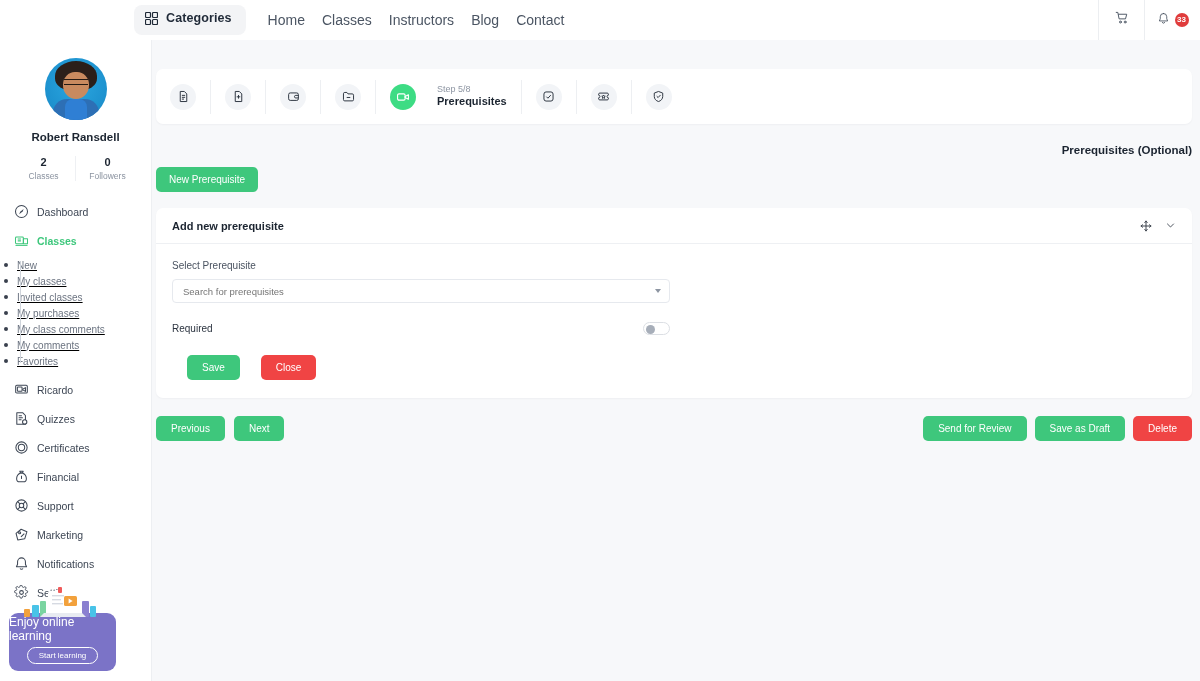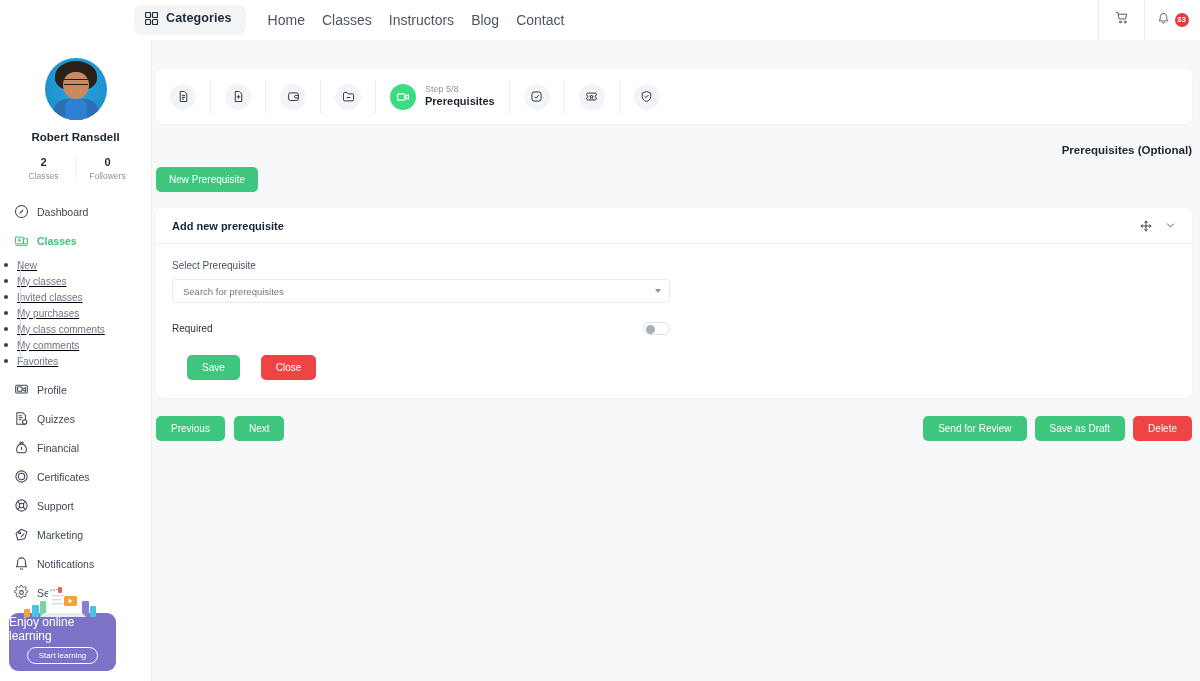--- a/index.html
+++ b/index.html
@@ -141,21 +141,21 @@
     position: absolute; top: 40px; left: 152px; width: 1048px; height: 641px;
     background: #f7f8fa; overflow: hidden;
   }
 
   .stepper {
     margin: 29px 0 0 0; background: #fff; border-radius: 7px;
     height: 55px; display: flex; align-items: center;
     box-shadow: 0 1px 2px rgba(18,24,40,.04);
   }
   .step {
-    display: flex; align-items: center; gap: 9px;
+    display: flex; align-items: center; gap: 21px;
     padding: 0 14px; height: 34px; cursor: pointer;
     border-right: 1px solid #edeff2;
   }
   .step:last-child { border-right: none; }
   .step-circle {
     width: 26px; height: 26px; border-radius: 50%;
     background: #f2f4f7; display: flex; align-items: center; justify-content: center;
     flex: 0 0 26px;
   }
   .step.current .step-circle { background: #3ddc84; }
@@ -362,53 +362,53 @@
     </div>
 
     <div class="menu-item">
       <span class="mi-icon">
         <svg width="15" height="15" viewBox="0 0 16 16" fill="none" stroke="#3d4654" stroke-width="1.1" stroke-linejoin="round">
           <rect x="1.8" y="3.4" width="12.4" height="8.4" rx="1.2"></rect>
           <rect x="3.6" y="5.4" width="5" height="4.4" rx=".7"></rect>
           <path d="M9.4 7.6l2.8-1.6v4l-2.8-1.6z"></path>
         </svg>
       </span>
-      <span>Profile</span>
+      <span>Ricardo</span>
     </div>
 
     <div class="menu-item">
       <span class="mi-icon">
         <svg width="15" height="15" viewBox="0 0 16 16" fill="none" stroke="#3d4654" stroke-width="1.1" stroke-linejoin="round">
           <path d="M3 1.8h6.2l3 3v9.4H3z"></path>
           <path d="M5 5h3.4M5 7.2h4.4M5 9.4h3"></path>
           <circle cx="11.4" cy="11.6" r="2.3" fill="#fff"></circle>
         </svg>
       </span>
       <span>Quizzes</span>
     </div>
 
     <div class="menu-item">
       <span class="mi-icon">
         <svg width="15" height="15" viewBox="0 0 16 16" fill="none" stroke="#3d4654" stroke-width="1.1" stroke-linejoin="round">
+          <circle cx="8" cy="8" r="6"></circle>
+          <circle cx="8" cy="8" r="3.4"></circle>
+        </svg>
+      </span>
+      <span>Certificates</span>
+    </div>
+
+    <div class="menu-item">
+      <span class="mi-icon">
+        <svg width="15" height="15" viewBox="0 0 16 16" fill="none" stroke="#3d4654" stroke-width="1.1" stroke-linejoin="round">
           <path d="M6.2 2.4h3.6l-.7 1.8H6.9z"></path>
           <path d="M6.9 4.2C4.6 5.2 2.8 7.8 2.8 10.3c0 2 1.3 3.3 3.2 3.3h4c1.9 0 3.2-1.3 3.2-3.3 0-2.5-1.8-5.1-4.1-6.1z"></path>
           <path d="M8 7.2v3.4"></path>
         </svg>
       </span>
       <span>Financial</span>
-    </div>
-
-    <div class="menu-item">
-      <span class="mi-icon">
-        <svg width="15" height="15" viewBox="0 0 16 16" fill="none" stroke="#3d4654" stroke-width="1.1" stroke-linejoin="round">
-          <circle cx="8" cy="8" r="6"></circle>
-          <circle cx="8" cy="8" r="3.4"></circle>
-        </svg>
-      </span>
-      <span>Certificates</span>
     </div>
 
     <div class="menu-item">
       <span class="mi-icon">
         <svg width="15" height="15" viewBox="0 0 16 16" fill="none" stroke="#3d4654" stroke-width="1.1">
           <circle cx="8" cy="8" r="6"></circle>
           <circle cx="8" cy="8" r="2.4"></circle>
           <path d="M3.9 3.9l2.4 2.4M12.1 3.9L9.7 6.3M3.9 12.1l2.4-2.4M12.1 12.1L9.7 9.7"></path>
         </svg>
       </span>

